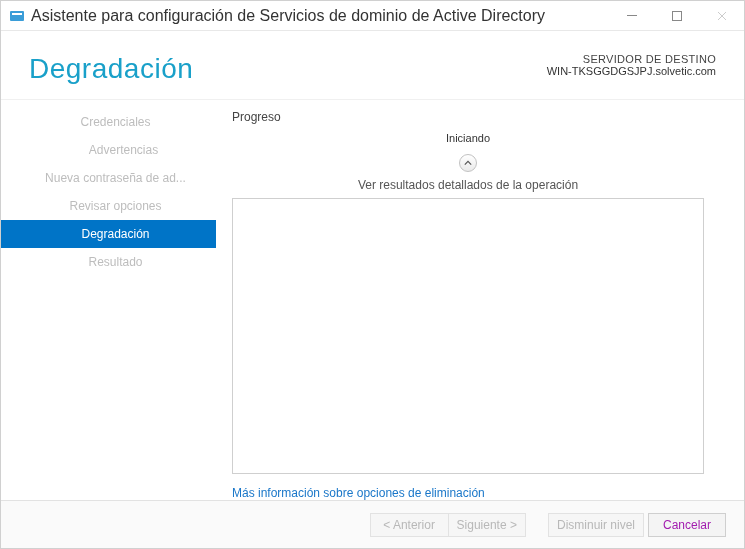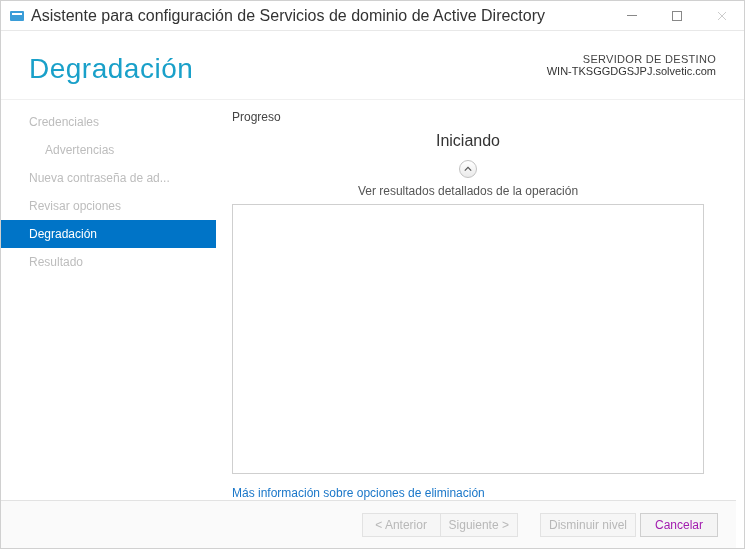--- a/index.html
+++ b/index.html
@@ -14,40 +14,40 @@
     .window-btn.close-disabled { color: #ccc; }
 
     .header-band { padding: 22px 28px 14px 28px; display: flex; justify-content: space-between; align-items: flex-start; border-bottom: 1px solid #f0f0f0; }
     .wizard-title { font-size: 28px; font-weight: 300; color: #19a0c9; letter-spacing: .5px; }
     .target-block { text-align: right; font-size: 11px; color: #444; }
     .target-label { font-weight: 400; letter-spacing: .3px; }
     .target-value { color: #333; }
 
     .body-area { display: flex; height: 400px; }
 
-    .step-col { width: 215px; padding-top: 8px; }
+    .step-col { width: 215px; padding-top: 8px; text-align: center; }
     .step { font-size: 12px; color: #bdbdbd; padding: 7px 14px 7px 28px; white-space: nowrap; overflow: hidden; text-overflow: ellipsis; cursor: default; }
     .step.sub { padding-left: 44px; }
     .step.active { background: #0074c7; color: #fff; }
 
     .main-col { flex: 1; padding: 10px 40px 0 16px; font-size: 12px; color: #333; display: flex; flex-direction: column; }
     .section-label { font-size: 12px; color: #444; margin-bottom: 8px; }
-    .status-text { text-align: center; font-size: 16px; color: #333; margin-bottom: 10px; }
+    .status-text { text-align: center; font-size: 11px; color: #333; margin-bottom: 10px; }
 
     .expander-row { display: flex; align-items: center; gap: 6px; margin-bottom: 6px; flex-direction: column; }
     .expander-btn { width: 18px; height: 18px; border: 1px solid #c2c2c2; border-radius: 50%; display: inline-flex; align-items: center; justify-content: center; background: linear-gradient(#fff,#eaeaea); }
     .expander-btn svg { width: 8px; height: 8px; fill: #555; }
     .expander-label { font-size: 12px; color: #555; }
 
     .details-box { border: 1px solid #cfcfcf; flex: 1; min-height: 258px; background: #fff; }
 
     .link-row { padding-top: 12px; }
     .info-link { font-size: 12px; color: #1a77c9; text-decoration: none; }
 
-    .footer { position: absolute; left: 0; right: 8px; bottom: 0; height: 48px; border-top: 1px solid #e2e2e2; display: flex; align-items: center; justify-content: flex-end; padding-right: 18px; gap: 4px; background: #fafafa; }
+    .footer { position: absolute; left: 0; right: 0; bottom: 0; height: 48px; border-top: 1px solid #e2e2e2; display: flex; align-items: center; justify-content: flex-end; padding-right: 18px; gap: 4px; background: #fafafa; }
     .btn { min-width: 78px; height: 24px; font-size: 12px; color: #a21caf; background: #f4f4f4; border: 1px solid #cfcfcf; padding: 0 8px; cursor: default; }
     .btn.disabled { color: #b8b8b8; background: #f6f6f6; border-color: #e2e2e2; }
     .btn-group { display: flex; }
     .btn-group .btn:first-child { border-right: none; }
     .btn-gap { width: 14px; }
   </style>
 </head>
 <body>
 
 <div class="titlebar">

